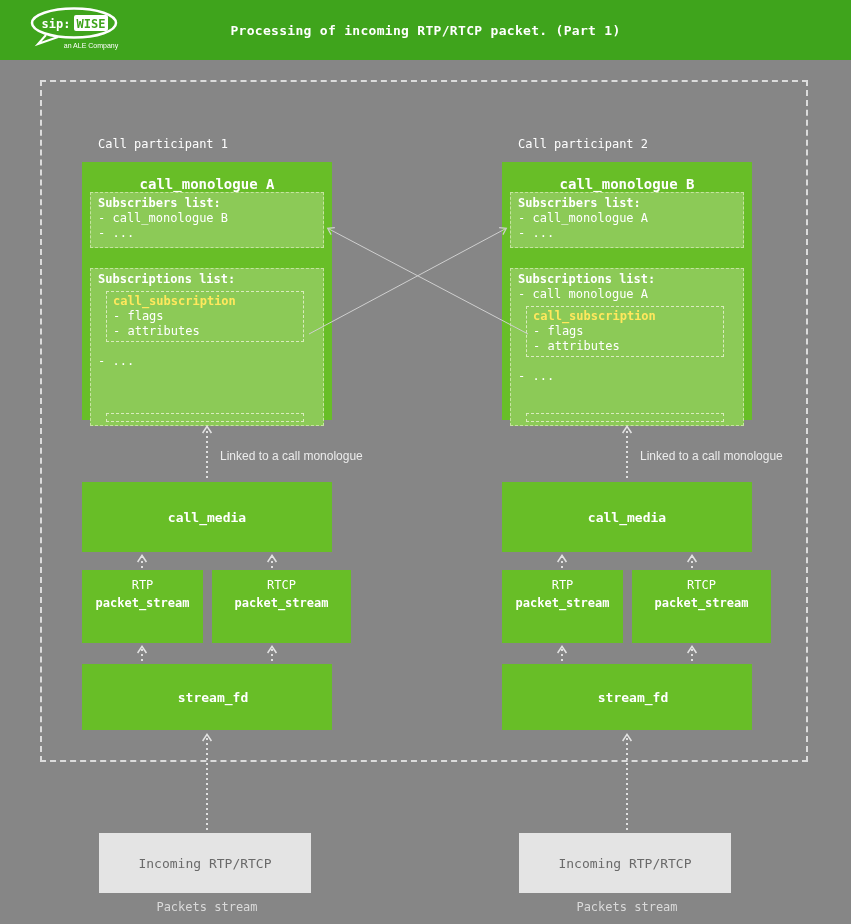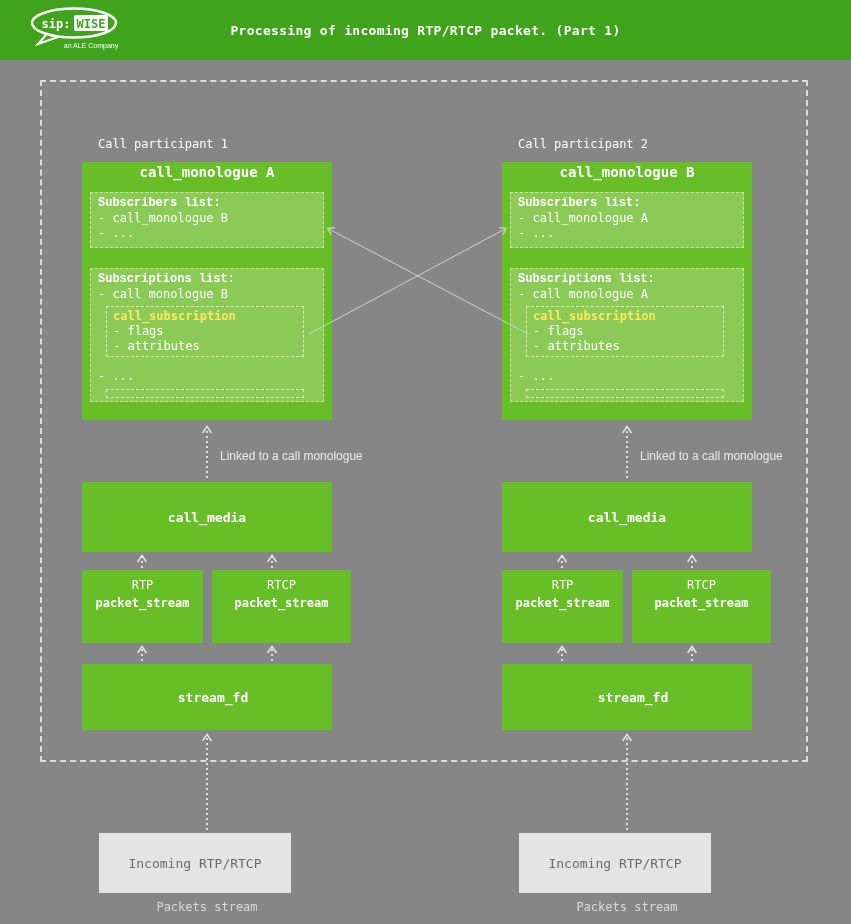--- a/index.html
+++ b/index.html
@@ -29,30 +29,30 @@
 
   .col { position:absolute; top:0; width:250px; height:924px; z-index:3; }
   .col.left  { left:82px; }
   .col.right { left:502px; }
 
   .plabel { position:absolute; top:137px; left:16px; font-size:12px; color:#ffffff; }
 
   .gbox { position:absolute; background:var(--box-green,#68be27); color:#fff; }
 
   .monologue { top:162px; left:0; width:250px; height:258px; }
-  .mtitle { padding-top:2px; text-align:center; font-weight:bold; font-size:14px; }
+  .mtitle { padding-top:14px; text-align:center; font-weight:bold; font-size:14px; }
 
   .innerbox {
     position:absolute; background:var(--inner-green,#8cca57);
     border:1px dashed var(--inner-border,#c6e4a0);
     color:#fff; padding:3px 7px; font-size:12px; line-height:15px;
   }
   .subscribers  { left:8px; top:30px;  width:234px; height:56px; }
-  .subscriptions{ left:8px; top:106px; width:234px; height:134px; }
-  .btitle { font-weight:bold;font-family:Liberation Mono, monospace; }
+  .subscriptions{ left:8px; top:106px; width:234px; height:158px; }
+  .btitle { font-weight:bold; }
 
   .subbox {
     border:1px dashed var(--sub-border,#d8ecbc);
     width:198px; margin:4px 0 0 8px; padding:2px 6px;
   }
   .stitle { color:var(--yellow,#ffe85d); font-weight:bold; }
   .more { margin-top:12px; }
   .partialbox {
     position:absolute; left:15px; bottom:3px; width:198px; height:9px;
     border:1px dashed var(--sub-border,#d8ecbc);
@@ -69,21 +69,21 @@
 
   .ps { top:570px; height:73px; text-align:center; }
   .ps1 { left:0;    width:121px; }
   .ps2 { left:130px; width:139px; }
   .proto   { margin-top:8px; font-size:12px; }
   .pstitle { margin-top:4px; font-weight:bold; font-size:12px; }
 
   .fd { top:664px; left:0; width:250px; height:66px;padding-left:12px; }
 
   .incoming {
-    position:absolute; top:833px; left:17px; width:192px; height:60px;
+    position:absolute; top:833px; left:17px; width:212px; height:60px;
     background:var(--incoming-bg,#e4e4e4); color:var(--incoming-text,#6a6a6a);
     display:flex; align-items:center; justify-content:center; font-size:13px;
   }
   .packets { position:absolute; top:900px; left:0; width:250px;
              text-align:center; font-size:12px; color:#dadada; }
 
   .overlay { position:absolute; left:0; top:0; z-index:5; pointer-events:none; }
   .dot   { stroke:var(--arrow,#e0e0e0); stroke-width:2; stroke-dasharray:2 3; fill:none; }
   .solid { stroke:#cfcfcf; stroke-width:1; fill:none; }
 </style>
@@ -113,21 +113,20 @@
 
   <div class="gbox monologue">
     <div class="mtitle">call_monologue A</div>
     <div class="innerbox subscribers">
       <div class="btitle">Subscribers list:</div>
       <div>- call_monologue B</div>
       <div>- ...</div>
     </div>
     <div class="innerbox subscriptions">
       <div class="btitle">Subscriptions list:</div>
-      <div>- call monologue B</div>
       <div class="subbox">
         <div class="stitle">call_subscription</div>
         <div>- flags</div>
         <div>- attributes</div>
       </div>
       <div class="more">- ...</div>
       <div class="partialbox"></div>
     </div>
   </div>
 

